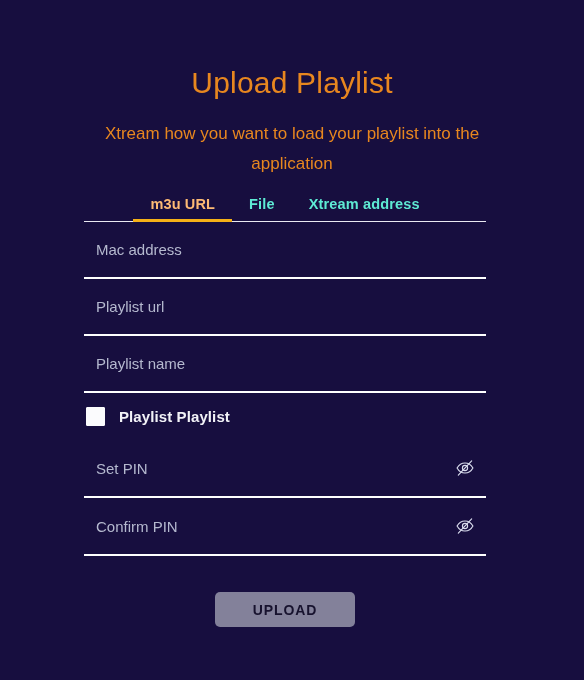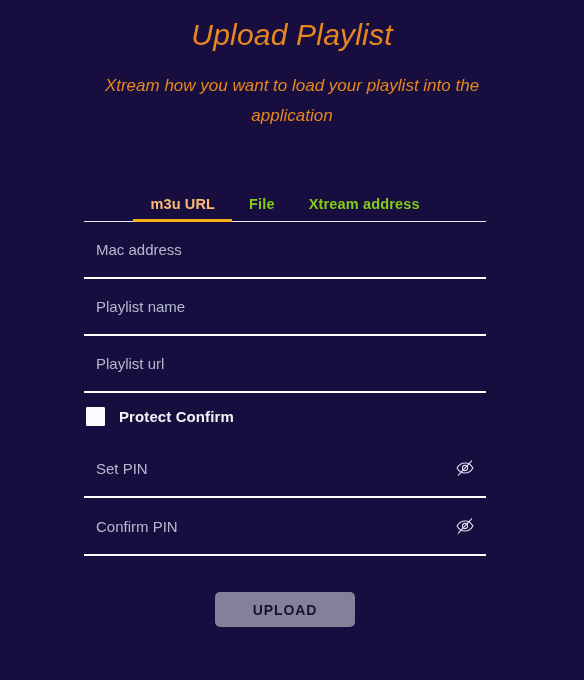--- a/index.html
+++ b/index.html
@@ -14,23 +14,22 @@
     overflow: hidden;
     position: relative;
   }
   .page {
     width: 584px;
     height: 680px;
     position: relative;
     box-sizing: border-box;
   }
   .header {
-    padding-top: 20px;
+    padding-top: 68px;
     text-align: center;
-    font-style: italic;
   }
   .page-title {
     color: #e8871f;
     font-size: 30px;
     font-weight: 400;
     letter-spacing: 0.2px;
     line-height: 1;
     margin: 0;
   }
   .page-subtitle {
@@ -52,21 +51,21 @@
     display: flex;
     justify-content: center;
     align-items: flex-end;
     border-bottom: 1px solid #e9e9f2;
     height: 36px;
     position: relative;
   }
   .tab {
     font-size: 14.5px;
     font-weight: 700;
-    color: #84cc16;
+    color: #5eead4;
     padding: 0 17px;
     height: 35px;
     line-height: 28px;
     box-sizing: border-box;
     background: none;
     border: none;
     font-family: "Liberation Sans", sans-serif;
     cursor: pointer;
     letter-spacing: 0.15px;
     position: relative;
@@ -181,30 +180,30 @@
       <button class="tab active">m3u URL</button>
       <button class="tab">File</button>
       <button class="tab">Xtream address</button>
     </div>
 
     <div class="field">
       <input type="text" placeholder="Mac address" style="">
     </div>
 
     <div class="field">
+      <input type="text" placeholder="Playlist url" style="">
+    </div>
+
+    <div class="field">
       <input type="text" placeholder="Playlist name" style="">
-    </div>
-
-    <div class="field">
-      <input type="text" placeholder="Playlist url" style="">
     </div>
 
     <div class="protect-row">
       <span class="checkbox"></span>
-      <span class="protect-label">Protect Confirm</span>
+      <span class="protect-label">Playlist Playlist</span>
     </div>
 
     <div class="field pin-field">
       <input type="password" placeholder="Set PIN" style="">
       <button class="eye-btn">
         <span>
           <svg width="20" height="20" viewBox="0 0 24 24" fill="none" stroke="#d9dced" stroke-width="1.4" stroke-linecap="round">
             <path d="M2.5 12C4.6 8.2 8.1 6 12 6s7.4 2.2 9.5 6c-2.1 3.8-5.6 6-9.5 6s-7.4-2.2-9.5-6z"></path>
             <circle cx="12" cy="12" r="3.1"></circle>
             <line x1="4" y1="20.5" x2="20" y2="3.5"></line>

